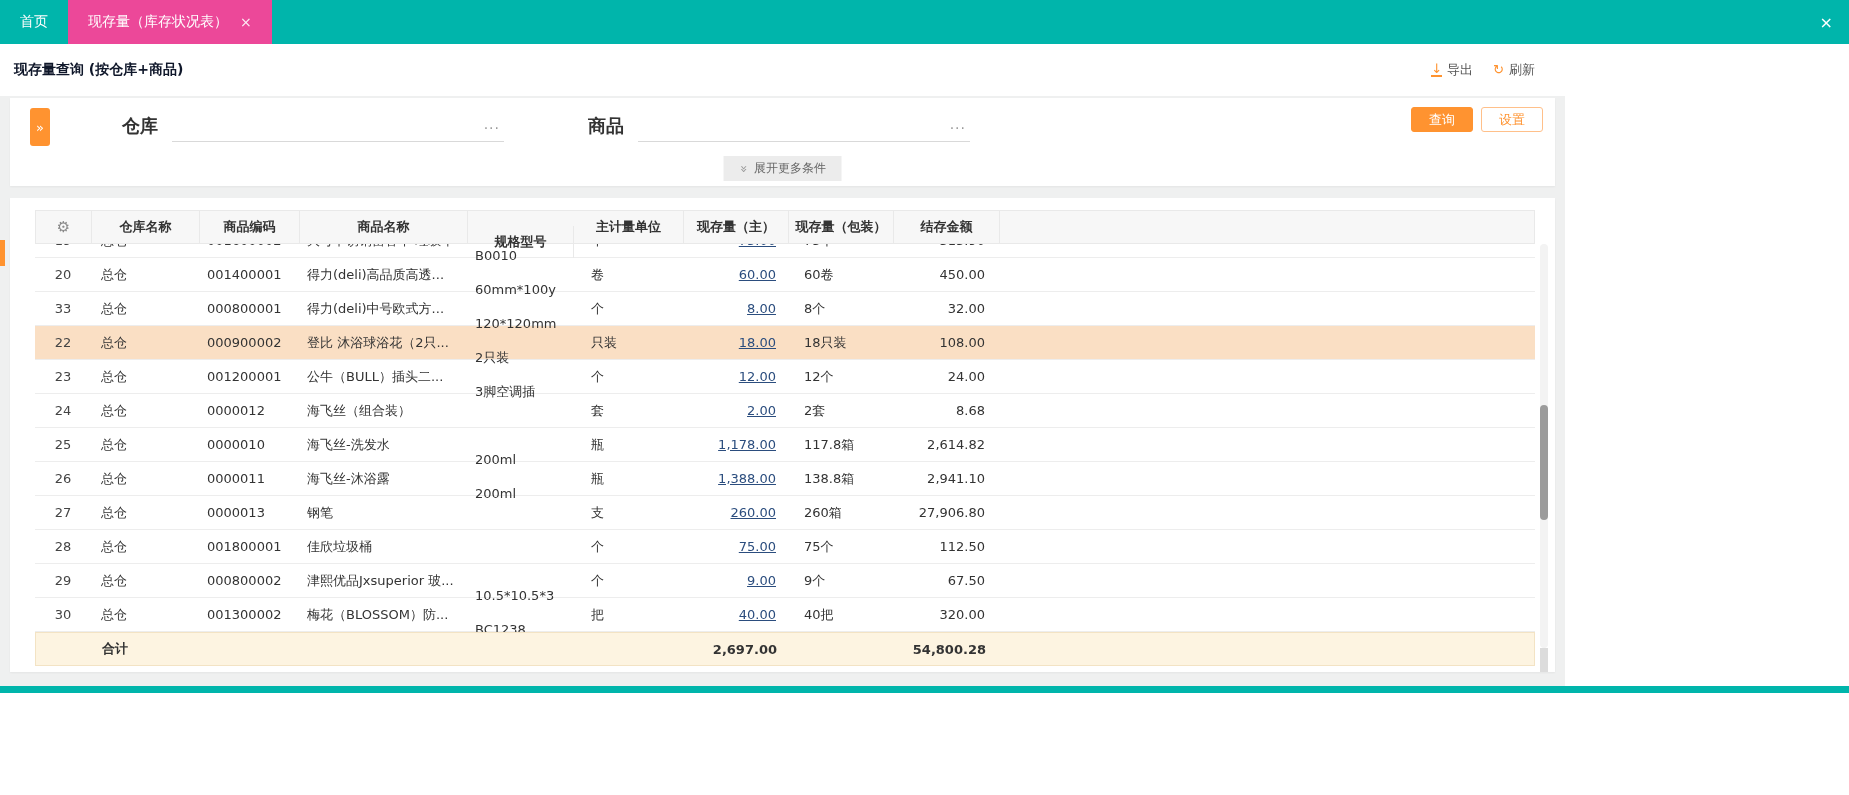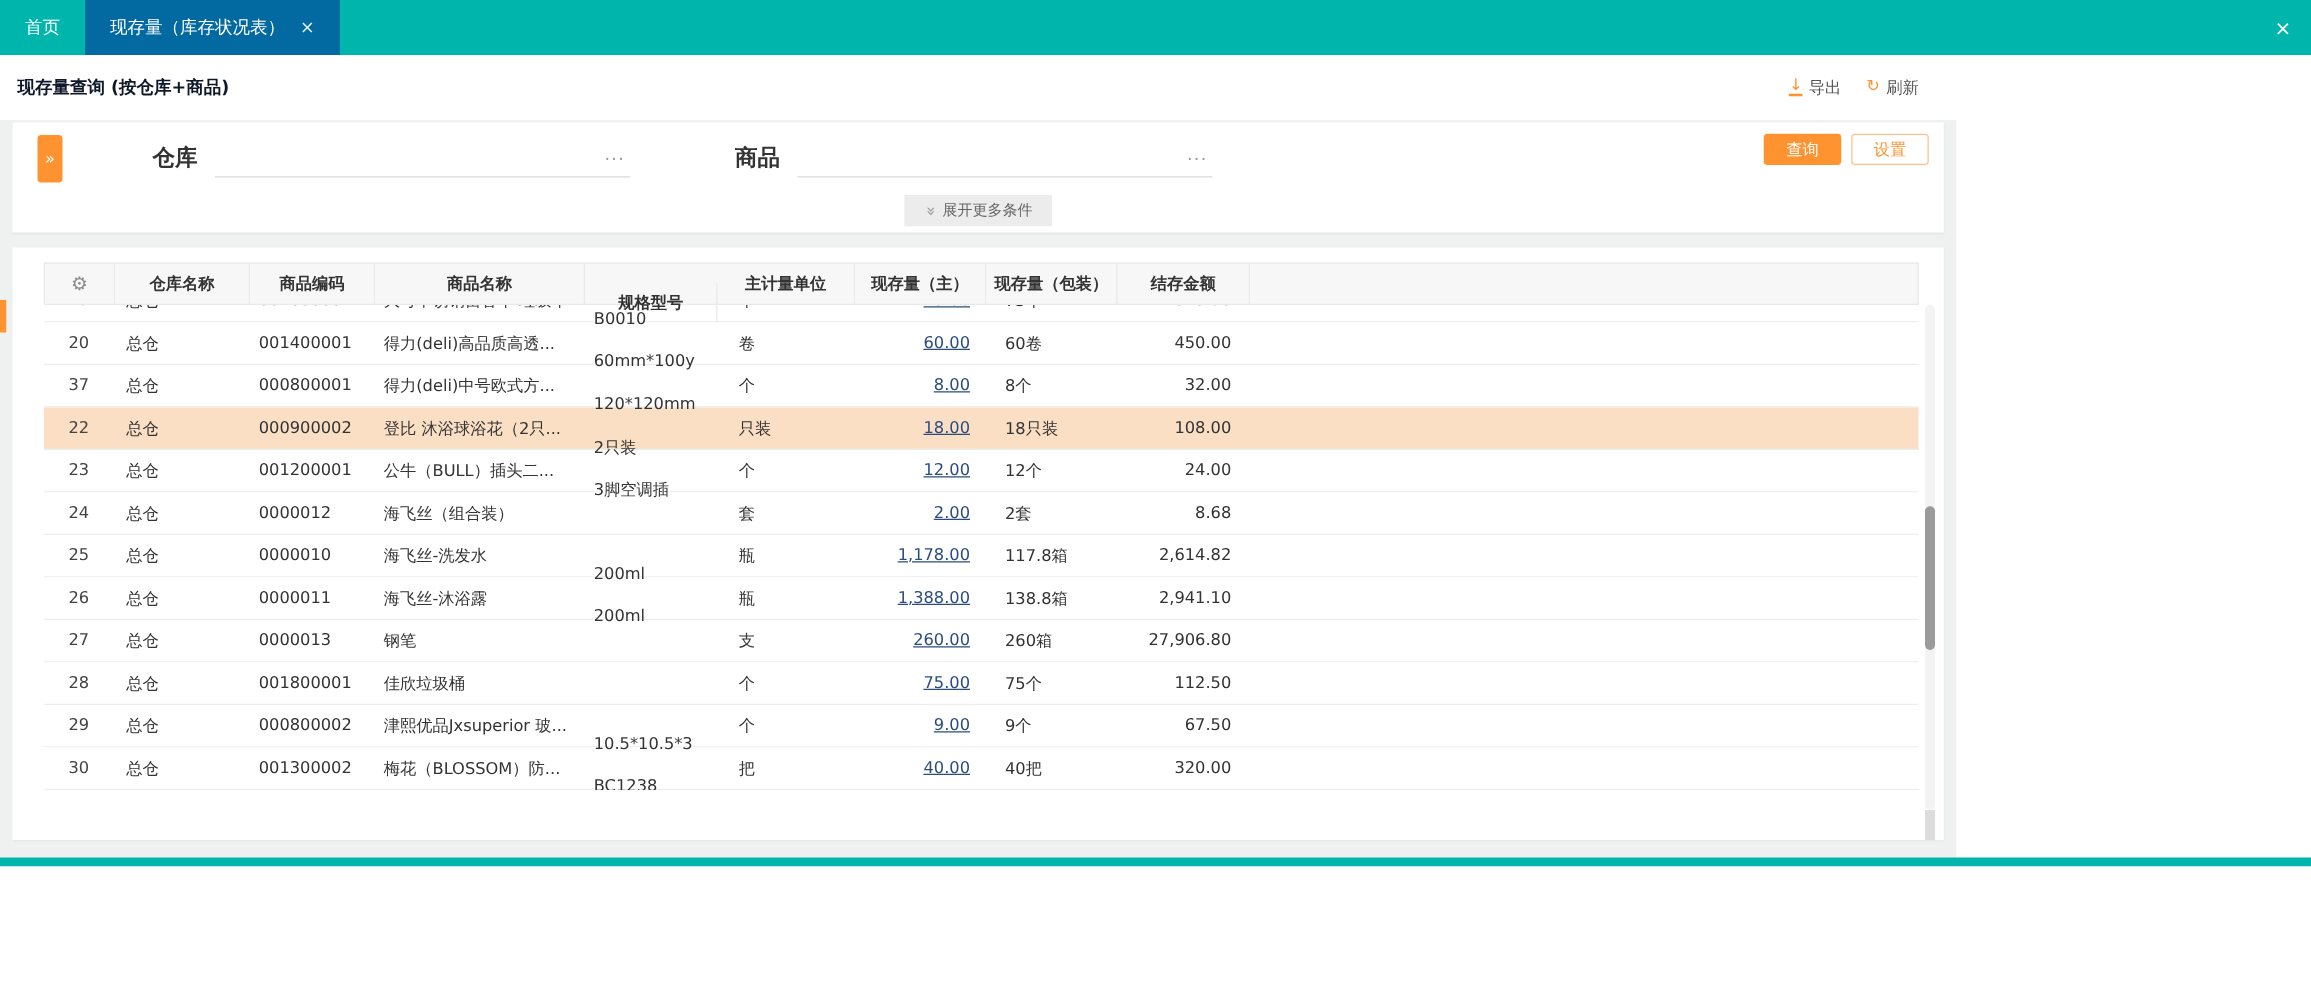--- a/index.html
+++ b/index.html
@@ -3,21 +3,21 @@
 <meta charset="utf-8">
 <style>
   * { box-sizing: border-box; }
   html,body { margin:0; padding:0; background:#fff; }
   body { font-family:"DejaVu Sans","Liberation Sans",sans-serif; }
   .app { position:relative; width:1849px; height:795px; background:#fff; overflow:hidden; }
 
   
   .topbar { height:44px; background:#00b5ab; display:flex; align-items:stretch; position:relative; }
   .tab { color:#fff; font-size:14px; display:flex; align-items:center; padding:0 20px; cursor:pointer; }
-  .tab-active { background:#0369a1; gap:12px; }
+  .tab-active { background:#ec4899; gap:12px; }
   .tab-close { font-size:14px; opacity:.9; cursor:pointer; }
   .topbar-close { position:absolute; right:16px; top:0; height:44px; display:flex; align-items:center; color:#fff; font-size:16px; cursor:pointer; }
 
   
   .title-row { width:1565px; height:52px; background:#fff; display:flex; align-items:center; justify-content:space-between; padding:0 30px 0 14px; }
   .page-title { font-size:14px; font-weight:600; color:#0f172a; margin:0; }
   .tools { display:flex; gap:20px; font-size:13px; color:#555; }
   .tool { display:flex; align-items:center; gap:5px; cursor:pointer; }
   .tool .icon { color:#ff9330; font-size:13px; line-height:12px; }
   .export-icon { border-bottom:2px solid #ff9330; padding-bottom:0; }
@@ -189,21 +189,21 @@
     <div class="cell col-code">001400001</div>
     <div class="cell col-name">得力(deli)高品质高透...</div>
     <div class="cell col-spec">60mm*100y</div>
     <div class="cell col-unit">卷</div>
     <div class="cell col-qty"><span class="qty-link">60.00</span></div>
     <div class="cell col-pack">60卷</div>
     <div class="cell col-amt">450.00</div>
     <div class="cell col-fill"></div>
   </div>
             <div class="row">
-    <div class="cell col-gear">37</div>
+    <div class="cell col-gear">33</div>
     <div class="cell col-wh">总仓</div>
     <div class="cell col-code">000800001</div>
     <div class="cell col-name">得力(deli)中号欧式方...</div>
     <div class="cell col-spec">120*120mm</div>
     <div class="cell col-unit">个</div>
     <div class="cell col-qty"><span class="qty-link">8.00</span></div>
     <div class="cell col-pack">8个</div>
     <div class="cell col-amt">32.00</div>
     <div class="cell col-fill"></div>
   </div>
@@ -310,20 +310,32 @@
     <div class="cell col-name">梅花（BLOSSOM）防...</div>
     <div class="cell col-spec">BC1238</div>
     <div class="cell col-unit">把</div>
     <div class="cell col-qty"><span class="qty-link">40.00</span></div>
     <div class="cell col-pack">40把</div>
     <div class="cell col-amt">320.00</div>
     <div class="cell col-fill"></div>
   </div>
           </div>
 
+        <div class="total-row">
+          <div class="cell col-gear"></div>
+          <div class="cell col-wh">合计</div>
+          <div class="cell col-code"></div>
+          <div class="cell col-name"></div>
+          <div class="cell col-spec"></div>
+          <div class="cell col-unit"></div>
+          <div class="cell col-qty">2,697.00</div>
+          <div class="cell col-pack"></div>
+          <div class="cell col-amt">54,800.28</div>
+          <div class="cell col-fill"></div>
+        </div>
       </div>
 
       <div class="vscroll-track">
         <div class="vscroll-thumb"></div>
       </div>
       <div class="scroll-corner"></div>
     </div>
 
   </div>
 

